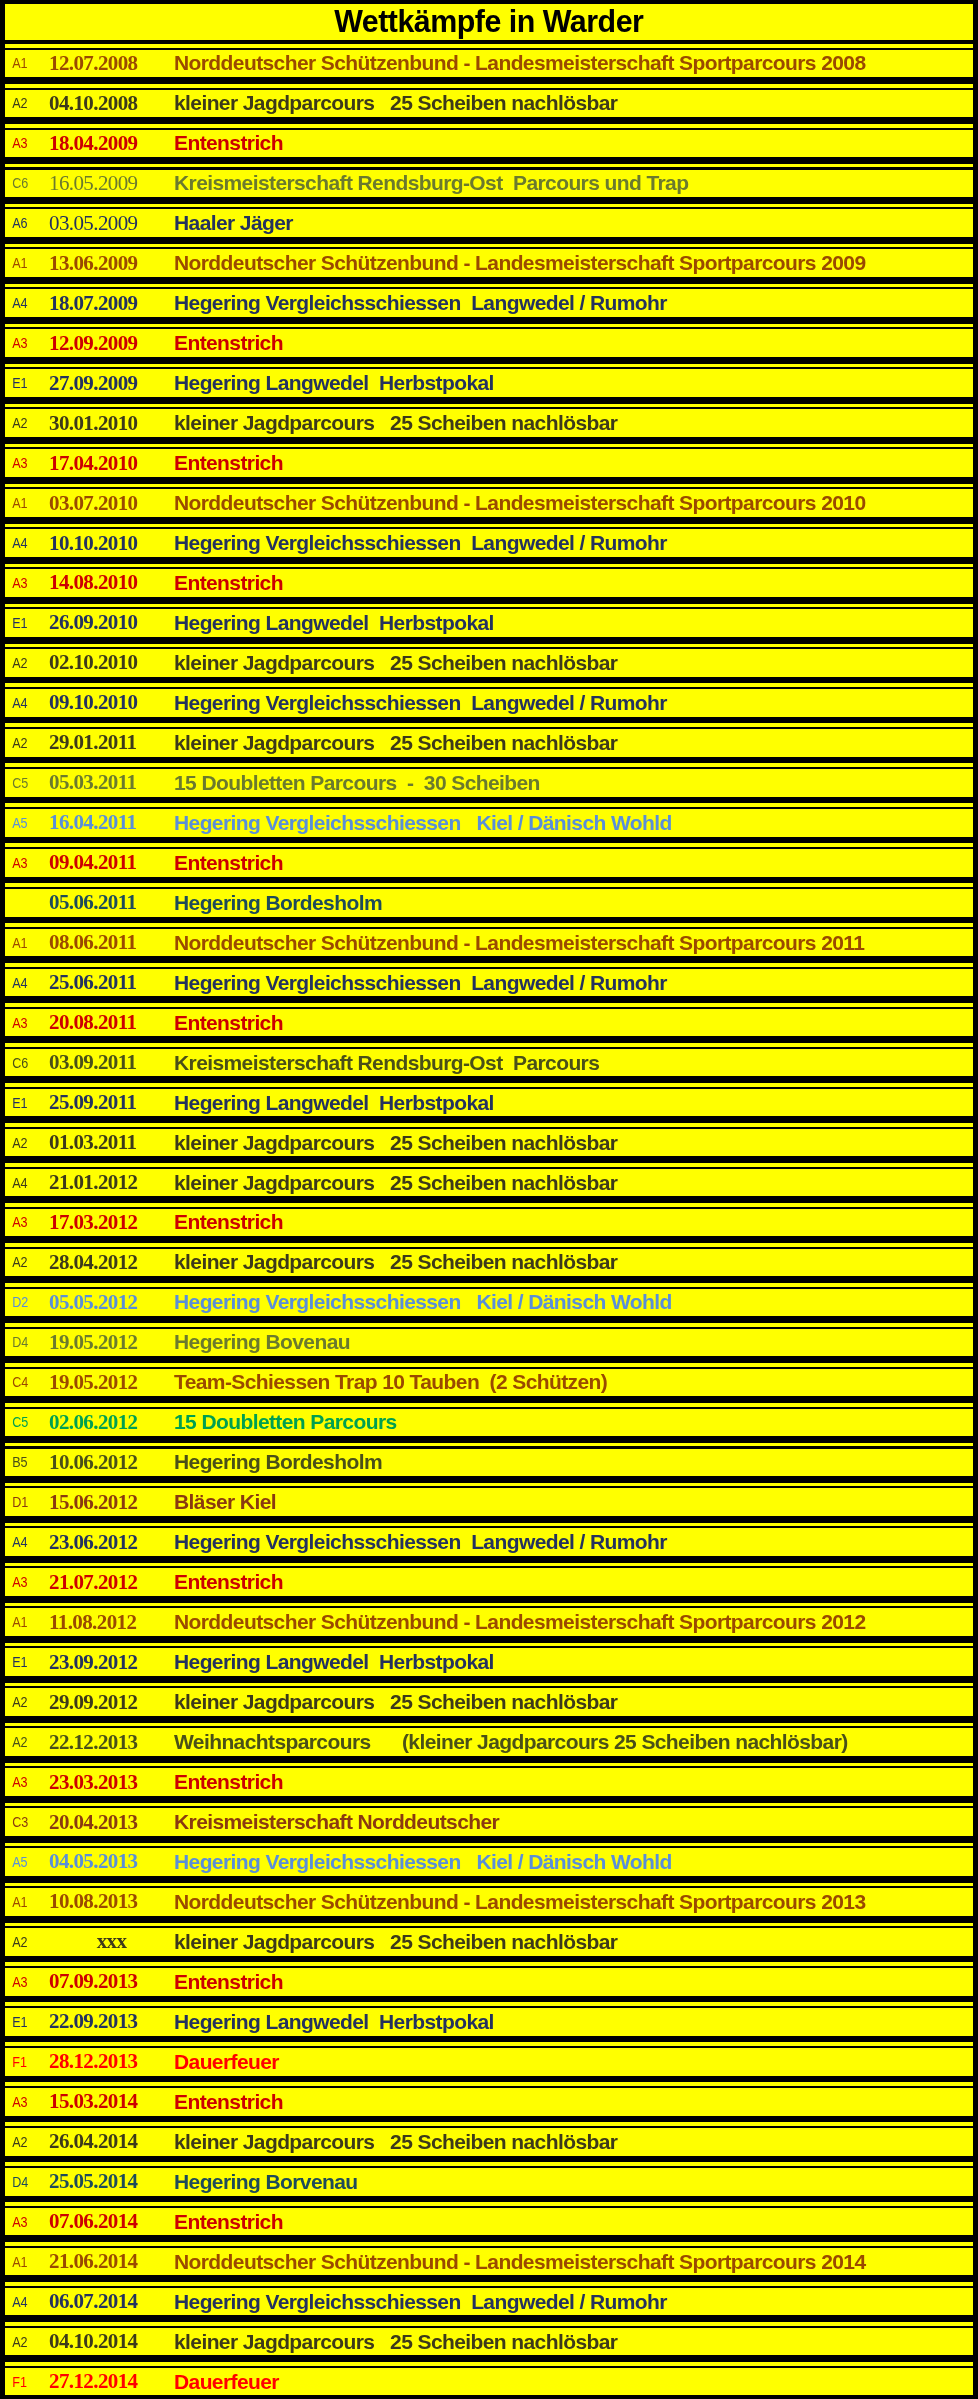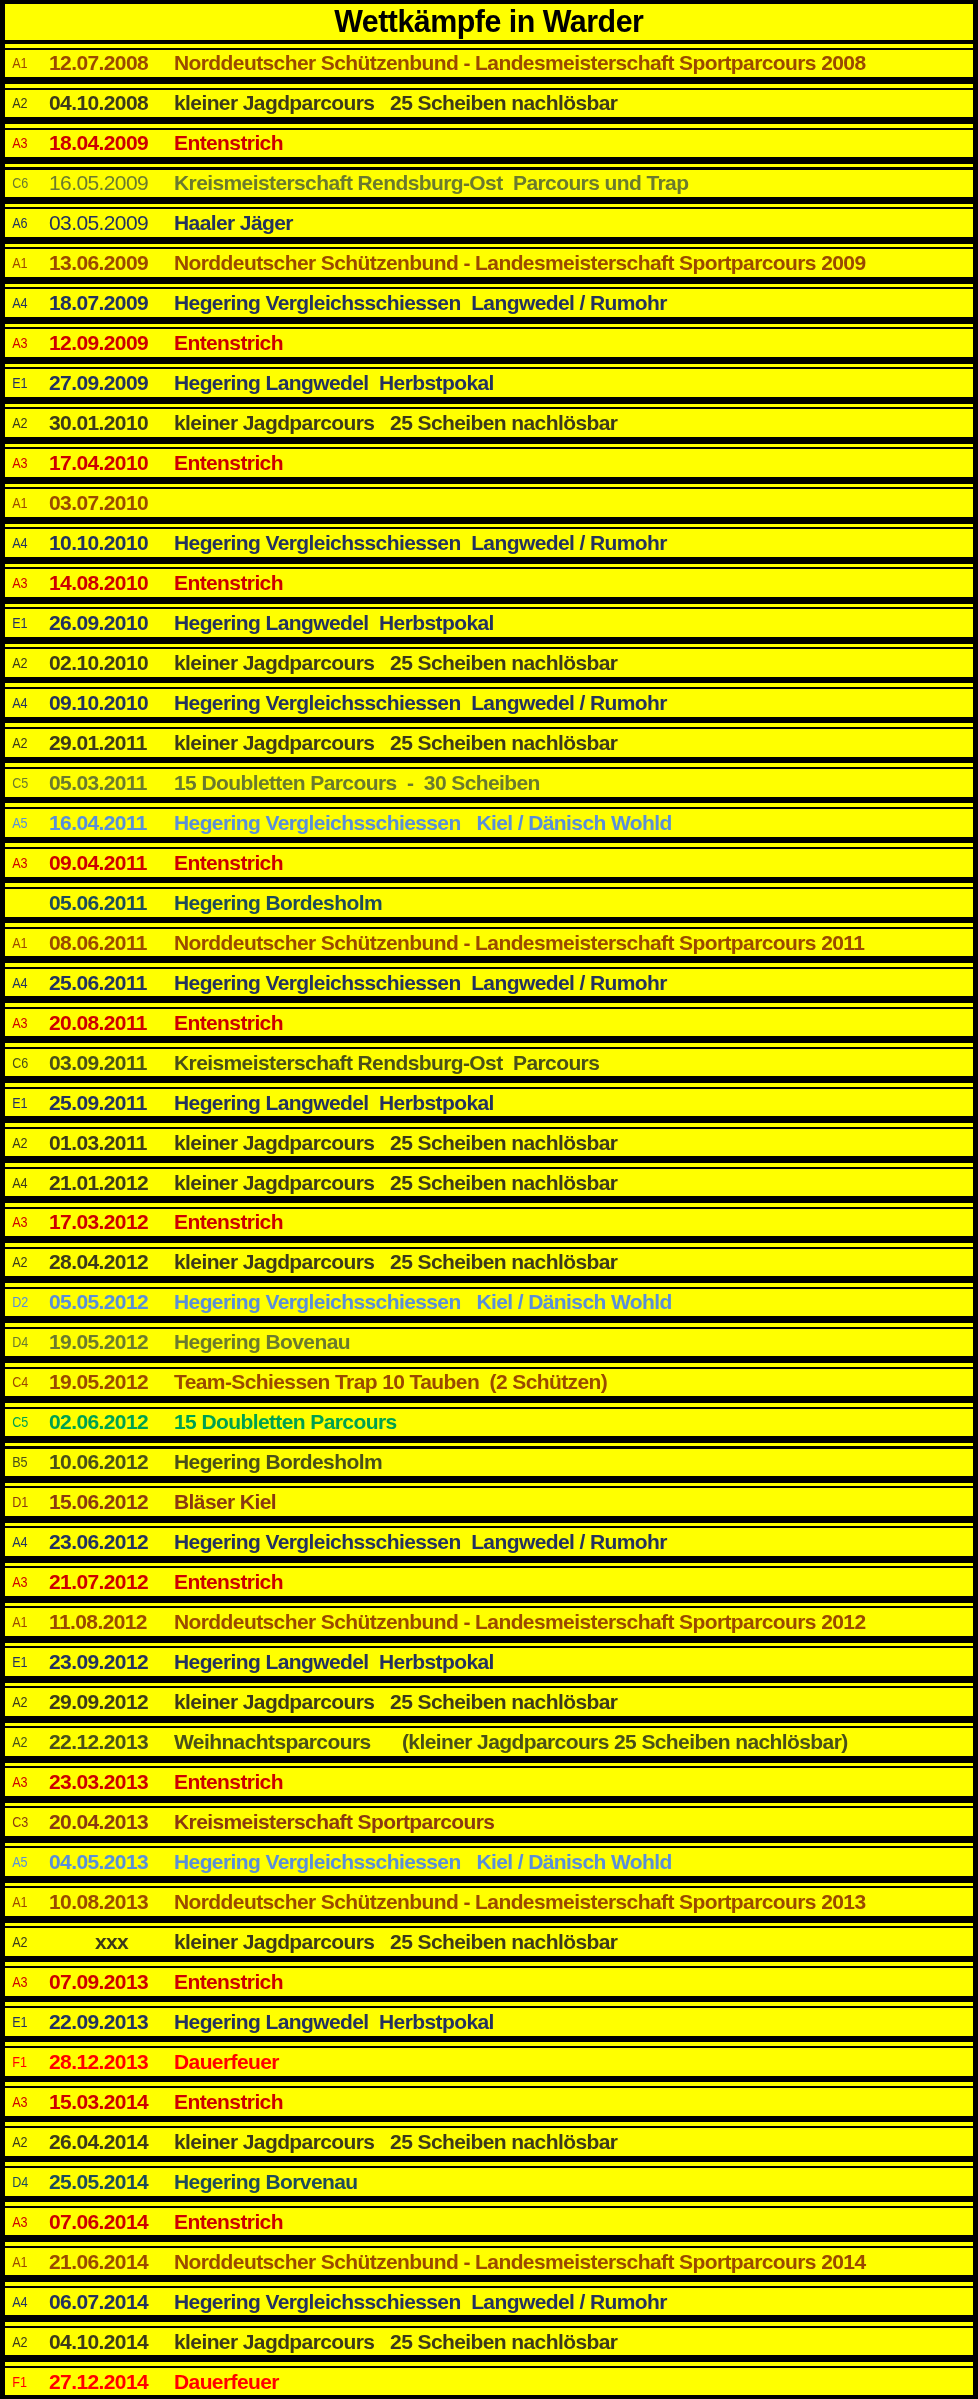--- a/index.html
+++ b/index.html
@@ -23,21 +23,21 @@
   .row .cell {
     position: absolute; left: 5px; right: 5px; top: 10px; height: 27px; background: #ffff00;
     display: flex; align-items: center; white-space: nowrap; overflow: hidden;
   }
   .code {
     width: 44px; padding-left: 8px; box-sizing: border-box;
     font-family: "Liberation Sans", sans-serif; font-size: 14px; font-weight: normal;
     transform: scaleX(0.9); transform-origin: left center;
   }
   .date {
-    width: 125px; font-family: Liberation Sans, sans-serif; font-weight: bold; font-size: 21px;
+    width: 125px; font-family: Liberation Serif, serif; font-weight: bold; font-size: 21px;
     letter-spacing: -0.6px;
   }
   .date.light { font-weight: normal; }
   .date.center { text-align: center; padding-left: 0; }
   .desc {
     font-family: "Liberation Sans", sans-serif; font-weight: bold; font-size: 21px;
     letter-spacing: -0.6px; white-space: pre;
   }
 </style>
 </head>
@@ -134,20 +134,21 @@
           <span class="code">A3</span>
           <span class="date">17.04.2010</span>
           <span class="desc">Entenstrich</span>
         </div>
       </div>
       <div class="row" style="height: 39.9831px;">
         <div class="band" style="top: 3.99831px; height: 3.59847px;"></div>
         <div class="cell" style="top: 9.59593px; height: 27.5883px; color: rgb(154, 74, 0);">
           <span class="code">A1</span>
           <span class="date">03.07.2010</span>
+          <span class="desc">Norddeutscher Schützenbund - Landesmeisterschaft Sportparcours 2010</span>
         </div>
       </div>
       <div class="row" style="height: 39.9831px;">
         <div class="band" style="top: 3.99831px; height: 3.59847px;"></div>
         <div class="cell" style="top: 9.59593px; height: 27.5883px; color: rgb(36, 50, 94);">
           <span class="code">A4</span>
           <span class="date">10.10.2010</span>
           <span class="desc">Hegering Vergleichsschiessen  Langwedel / Rumohr</span>
         </div>
       </div>
@@ -397,21 +398,21 @@
           <span class="code">A3</span>
           <span class="date">23.03.2013</span>
           <span class="desc">Entenstrich</span>
         </div>
       </div>
       <div class="row" style="height: 39.9831px;">
         <div class="band" style="top: 3.99831px; height: 3.59847px;"></div>
         <div class="cell" style="top: 9.59593px; height: 27.5883px; color: rgb(138, 58, 16);">
           <span class="code">C3</span>
           <span class="date">20.04.2013</span>
-          <span class="desc">Kreismeisterschaft Sportparcours</span>
+          <span class="desc">Kreismeisterschaft Norddeutscher</span>
         </div>
       </div>
       <div class="row" style="height: 39.9831px;">
         <div class="band" style="top: 3.99831px; height: 3.59847px;"></div>
         <div class="cell" style="top: 9.59593px; height: 27.5883px; color: rgb(90, 143, 216);">
           <span class="code">A5</span>
           <span class="date">04.05.2013</span>
           <span class="desc">Hegering Vergleichsschiessen   Kiel / Dänisch Wohld</span>
         </div>
       </div>

